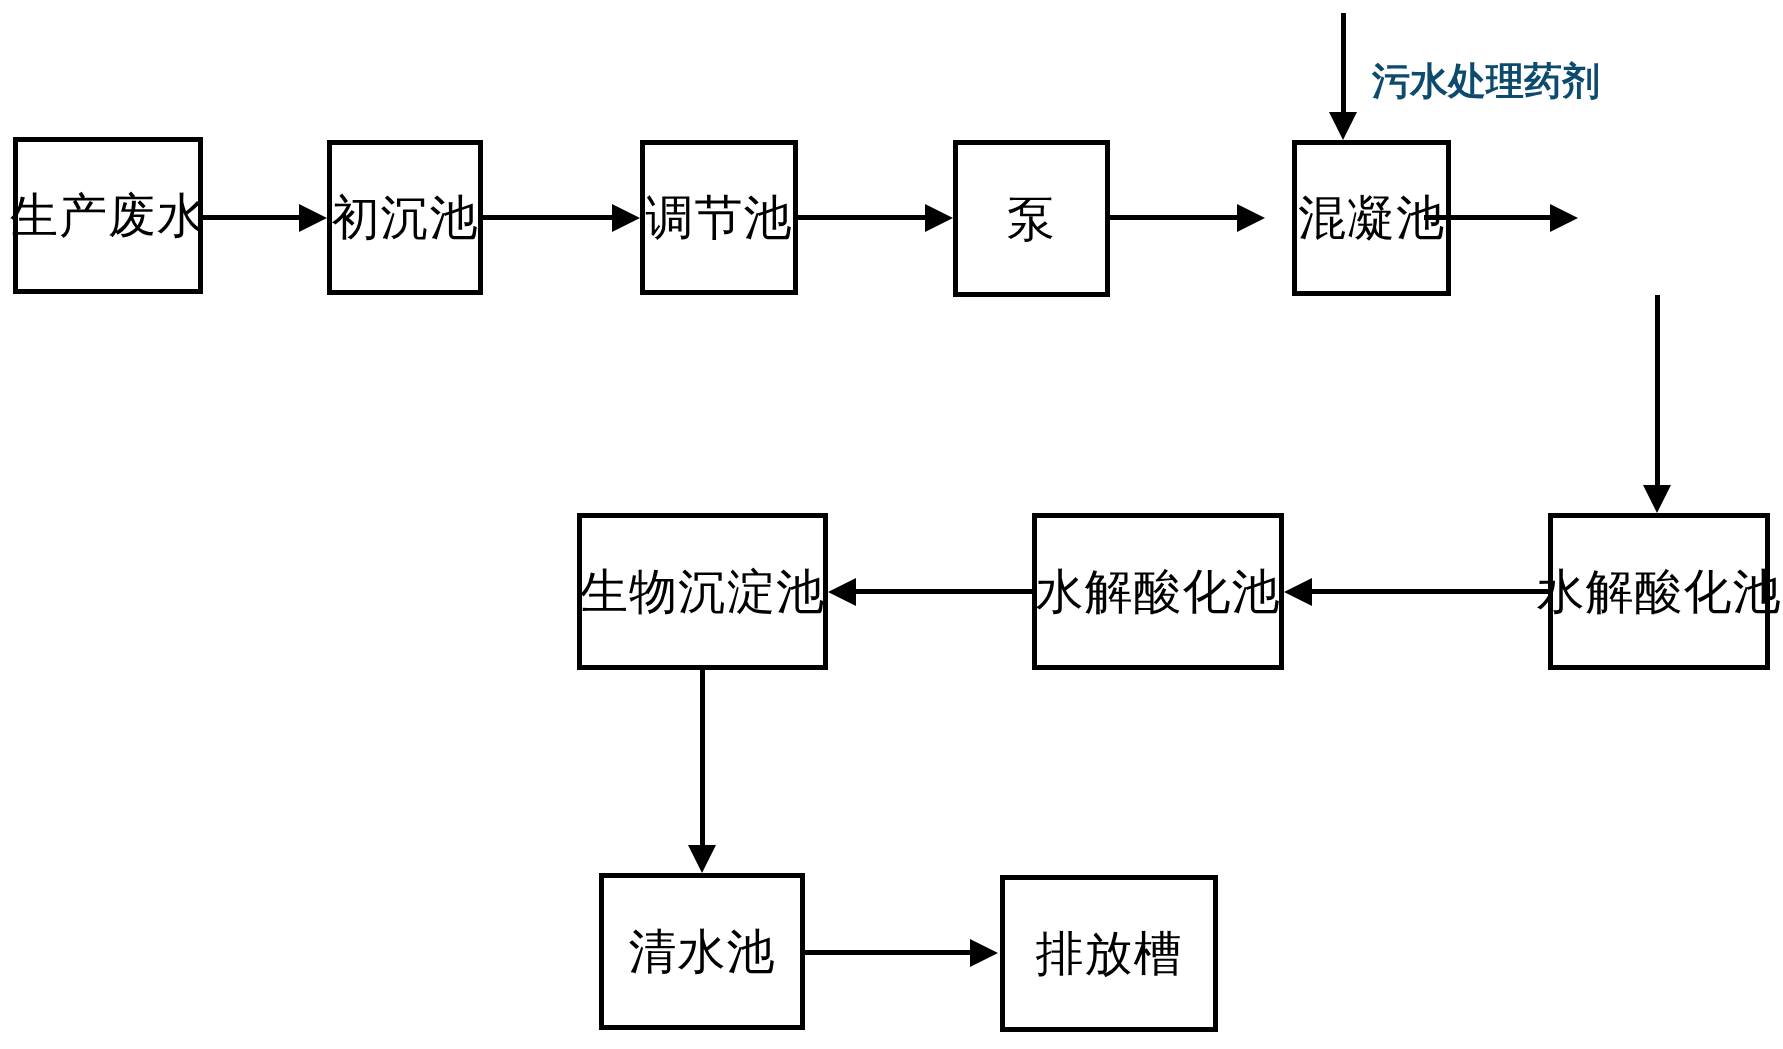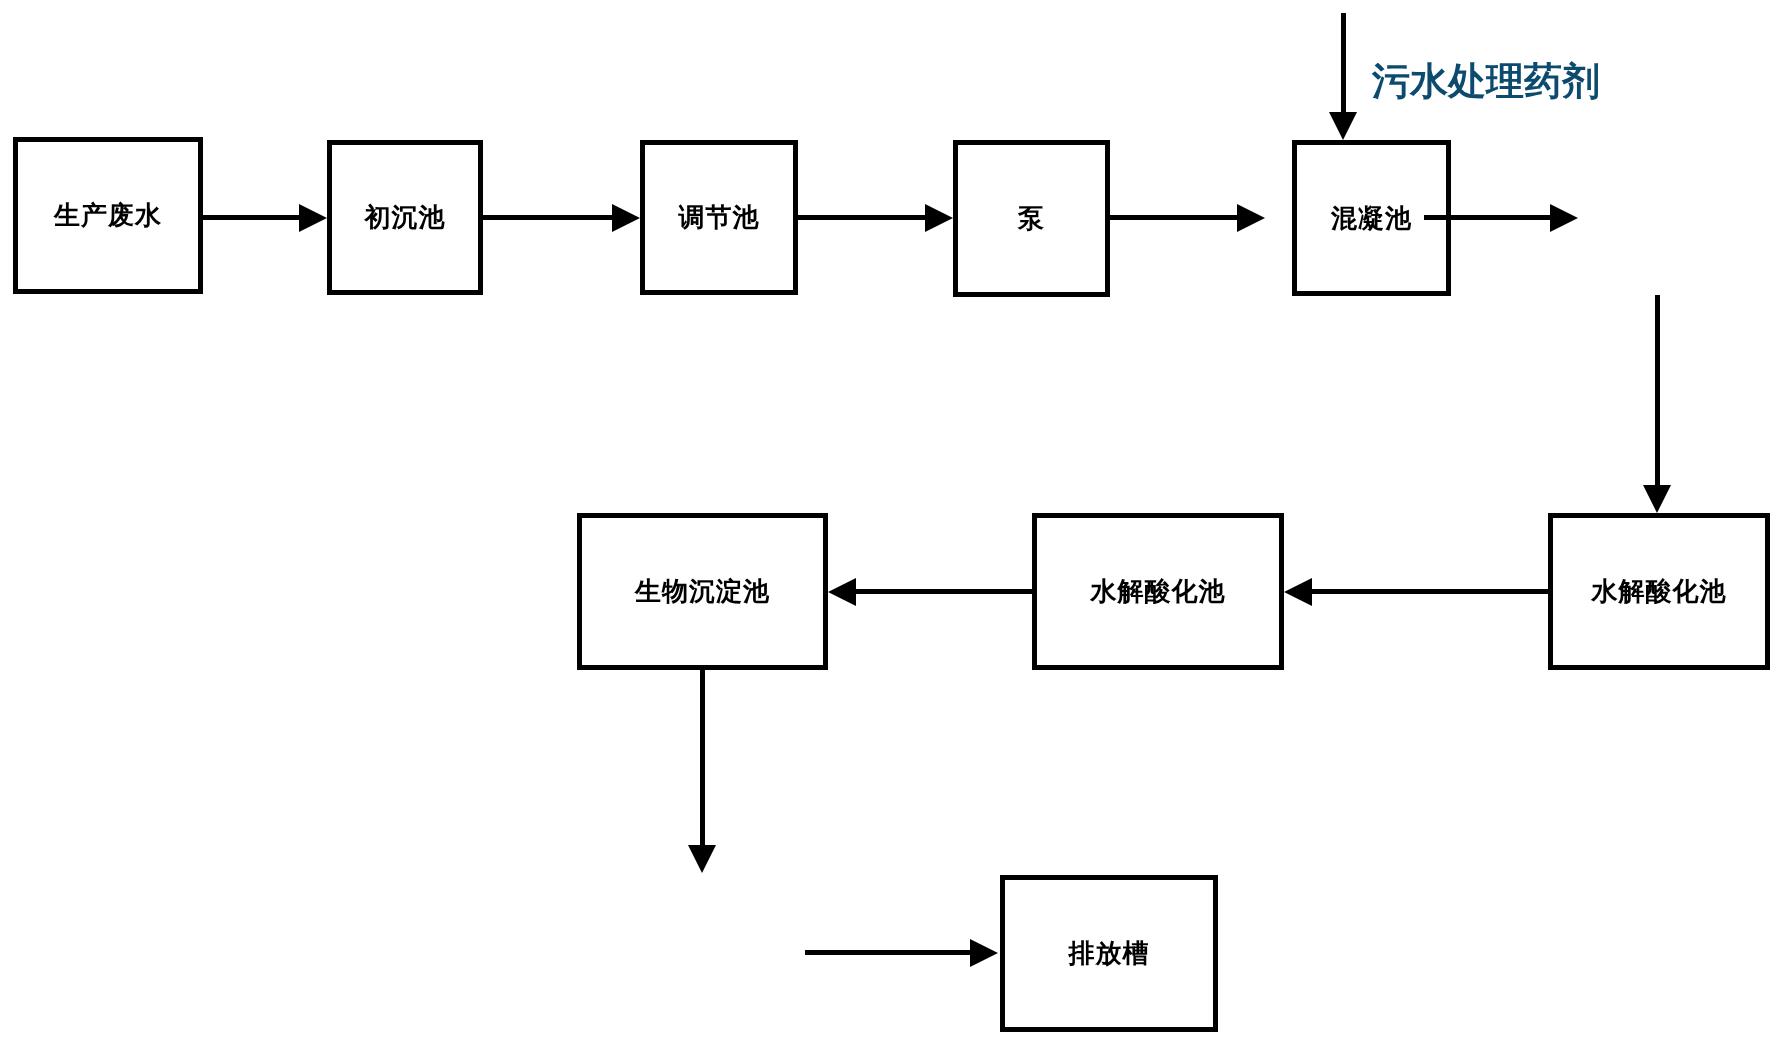--- a/index.html
+++ b/index.html
@@ -19,22 +19,22 @@
   .node {
     position: absolute;
     box-sizing: border-box;
     border: 5px solid #000000;
     background: #ffffff;
     display: flex;
     align-items: center;
     justify-content: center;
   }
   .node-label {
-    font-size: 26px;
-    font-weight: bold;
+    font-size: 48px;
+    font-weight: normal;
     color: #000000;
     white-space: nowrap;
     letter-spacing: 1px;
   }
   .annotation {
     position: absolute;
     font-size: 38px;
     font-weight: bold;
     color: #0c4a6e;
     white-space: nowrap;
@@ -101,20 +101,23 @@
   </div>
 
   <div class="node" style="left:1032px; top:513px; width:252px; height:157px;">
     <span class="node-label">水解酸化池</span>
   </div>
 
   <div class="node" style="left:577px; top:513px; width:251px; height:157px;">
     <span class="node-label">生物沉淀池</span>
   </div>
 
+  <div class="node" style="left:599px; top:873px; width:206px; height:157px;">
+    <span class="node-label">清水池</span>
+  </div>
 
   <div class="node" style="left:1000px; top:875px; width:218px; height:157px;">
     <span class="node-label">排放槽</span>
   </div>
 
   <div class="annotation" style="left:1372px; top:56px;">污水处理药剂</div>
 
   <div class="hline" style="left:203px; top:215px; width:98px;"></div>
   <div class="head head-right" style="left:299px; top:204px;"></div>
 

